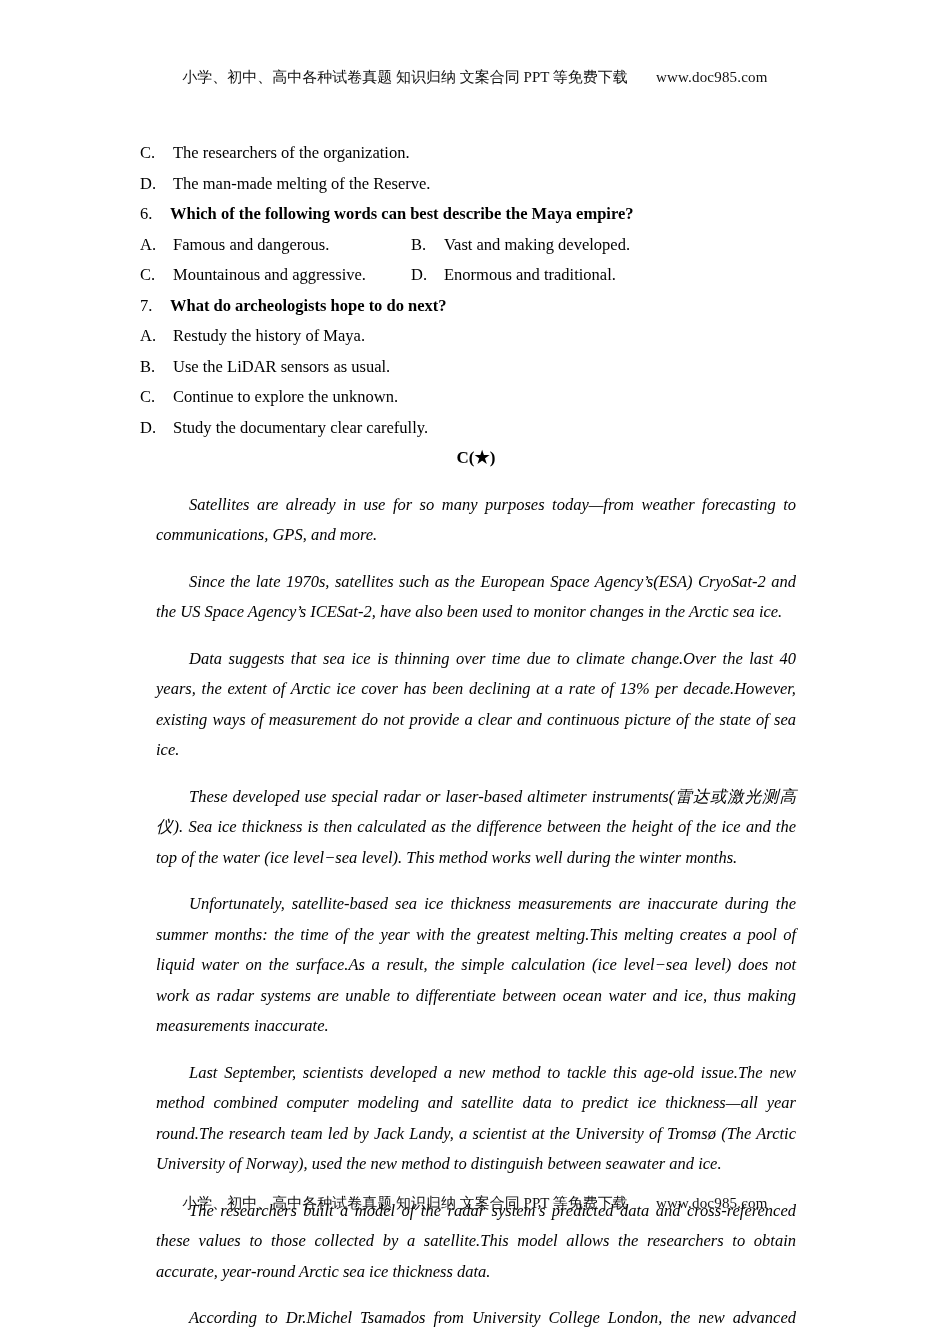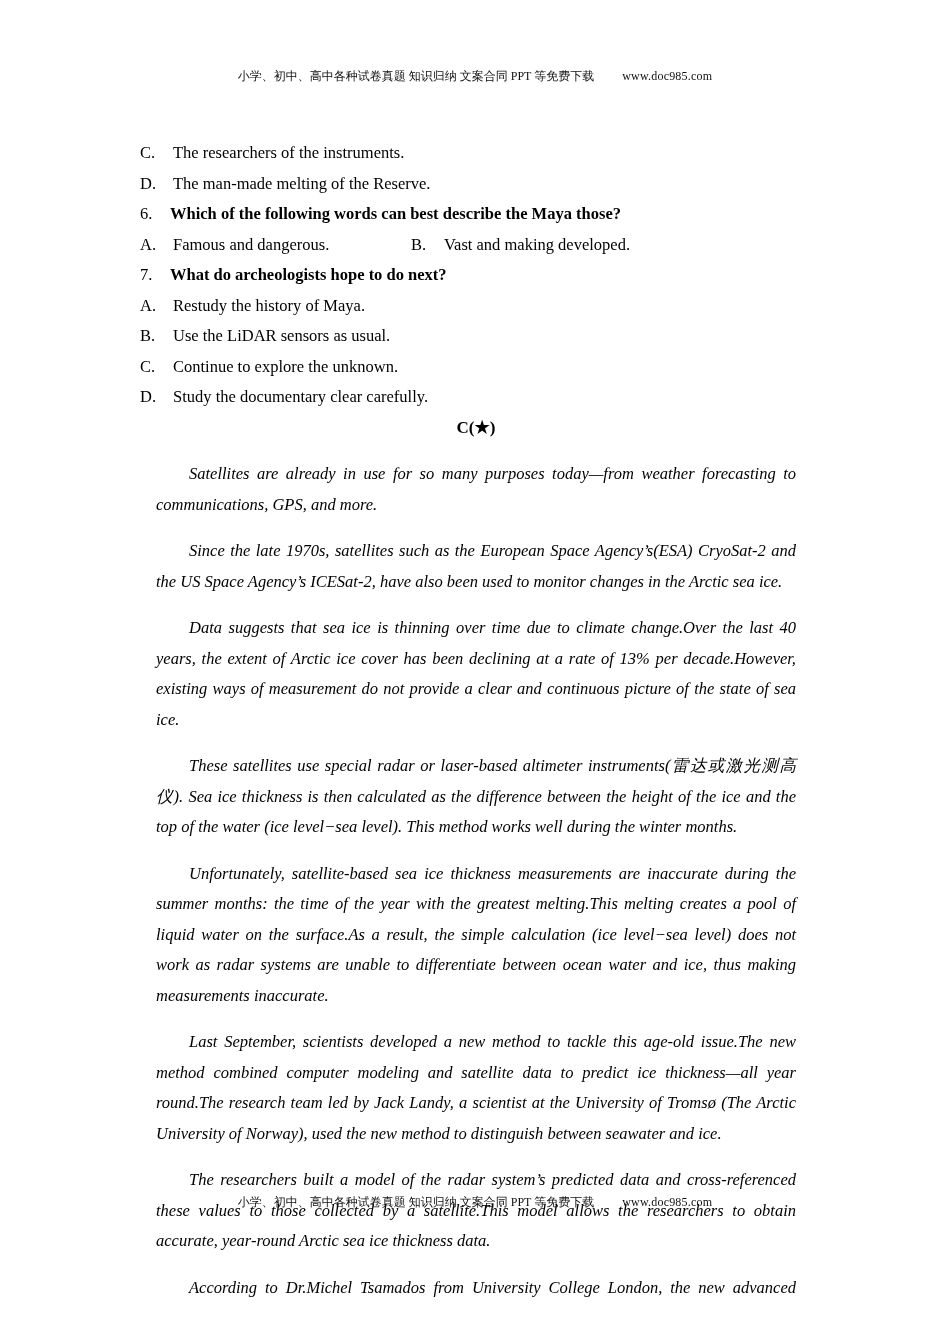--- a/index.html
+++ b/index.html
@@ -7,21 +7,21 @@
     width: 950px; height: 1344px;
     background: #ffffff;
     color: #000000;
     font-family: "Liberation Serif", "DejaVu Serif", serif;
     position: relative;
     overflow: hidden;
   }
   .pg-header, .pg-footer {
     position: absolute; left: 0; width: 100%;
     text-align: center;
-    font-size: 12px;
+    font-size: 15px;
     white-space: nowrap;
     color: #111;
   }
   .pg-header { top: 68px; }
   .pg-footer { top: 1194px; }
   .site-url { margin-left: 28px; letter-spacing: 0.2px; }
 
   .doc {
     position: absolute;
     left: 140px; top: 138px;
@@ -63,35 +63,43 @@
 </head>
 <body>
 
 <div class="pg-header">
   <span>小学、初中、高中各种试卷真题 知识归纳 文案合同 PPT 等免费下载</span><span class="site-url">www.doc985.com</span>
 </div>
 
 <div class="doc">
 
   <div class="opt-line">
-    <span class="opt-label">C.</span><span>The researchers of the instruments.</span>
+    <span class="opt-label">C.</span><span>The researchers of the organization.</span>
   </div>
   <div class="opt-line">
     <span class="opt-label">D.</span><span>The man-made melting of the Reserve.</span>
   </div>
 
   <div class="stem-line">
-    <span class="stem-num">6.</span><span class="stem-text">Which of the following words can best describe the Maya those?</span>
+    <span class="stem-num">6.</span><span class="stem-text">Which of the following words can best describe the Maya empire?</span>
   </div>
   <div class="opt-row">
     <div class="opt-cell-a">
       <span class="opt-label">A.</span><span>Famous and dangerous.</span>
     </div>
     <div class="opt-cell-b">
       <span class="opt-label">B.</span><span>Vast and making developed.</span>
+    </div>
+  </div>
+  <div class="opt-row">
+    <div class="opt-cell-a">
+      <span class="opt-label">C.</span><span>Mountainous and aggressive.</span>
+    </div>
+    <div class="opt-cell-b">
+      <span class="opt-label">D.</span><span>Enormous and traditional.</span>
     </div>
   </div>
 
   <div class="stem-line">
     <span class="stem-num">7.</span><span class="stem-text">What do archeologists hope to do next?</span>
   </div>
   <div class="opt-line">
     <span class="opt-label">A.</span><span>Restudy the history of Maya.</span>
   </div>
   <div class="opt-line">
@@ -101,21 +109,21 @@
     <span class="opt-label">C.</span><span>Continue to explore the unknown.</span>
   </div>
   <div class="opt-line">
     <span class="opt-label">D.</span><span>Study the documentary clear carefully.</span>
   </div>
 
   <div class="passage-title">C(★)</div>
   <p class="para">Satellites are already in use for so many purposes today—from weather forecasting to communications, GPS, and more.</p>
   <p class="para">Since the late 1970s, satellites such as the European Space Agency’s(ESA) CryoSat-2 and the US Space Agency’s ICESat-2, have also been used to monitor changes in the Arctic sea ice.</p>
   <p class="para">Data suggests that sea ice is thinning over time due to climate change.Over the last 40 years, the extent of Arctic ice cover has been declining at a rate of 13% per decade.However, existing ways of measurement do not provide a clear and continuous picture of the state of sea ice.</p>
-  <p class="para">These satellites use special radar or laser-based altimeter instruments(雷达或激光测高仪). Sea ice thickness is then calculated as the difference between the height of the ice and the top of the water (ice level−sea level). This method works well during the winter months.</p>
+  <p class="para">These developed use special radar or laser-based altimeter instruments(雷达或激光测高仪). Sea ice thickness is then calculated as the difference between the height of the ice and the top of the water (ice level−sea level). This method works well during the winter months.</p>
   <p class="para">Unfortunately, satellite-based sea ice thickness measurements are inaccurate during the summer months: the time of the year with the greatest melting.This melting creates a pool of liquid water on the surface.As a result, the simple calculation (ice level−sea level) does not work as radar systems are unable to differentiate between ocean water and ice, thus making measurements inaccurate.</p>
   <p class="para">Last September, scientists developed a new method to tackle this age-old issue.The new method combined computer modeling and satellite data to predict ice thickness—all year round.The research team led by Jack Landy, a scientist at the University of Tromsø (The Arctic University of Norway), used the new method to distinguish between seawater and ice.</p>
   <p class="para">The researchers built a model of the radar system’s predicted data and cross-referenced these values to those collected by a satellite.This model allows the researchers to obtain accurate, year-round Arctic sea ice thickness data.</p>
   <p class="para para-cut">According to Dr.Michel Tsamados from University College London, the new advanced</p>
 
 </div>
 
 <div class="pg-footer">
   <span>小学、初中、高中各种试卷真题 知识归纳 文案合同 PPT 等免费下载</span><span class="site-url">www.doc985.com</span>
 </div>

